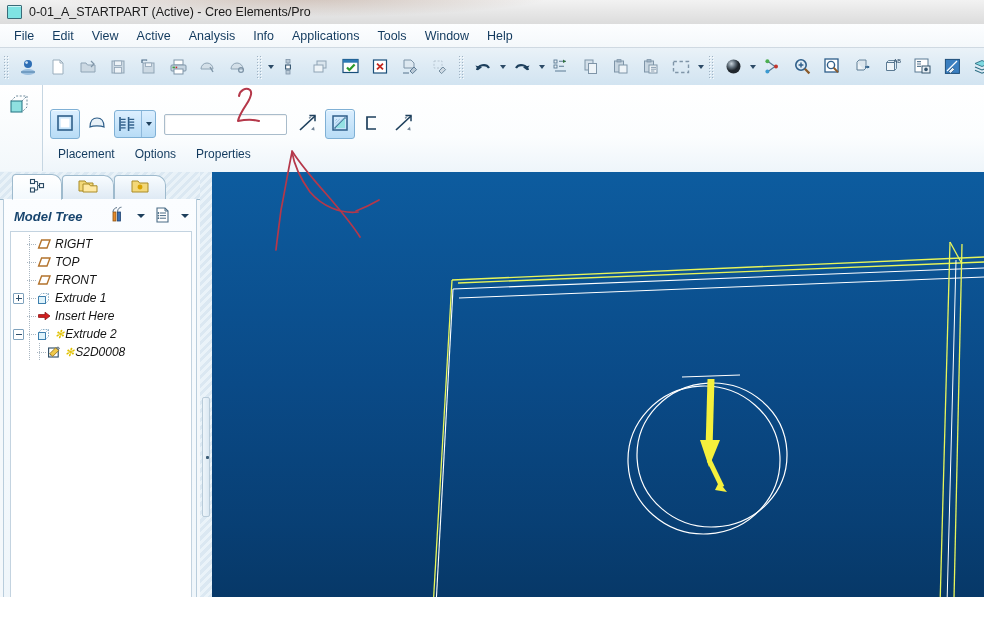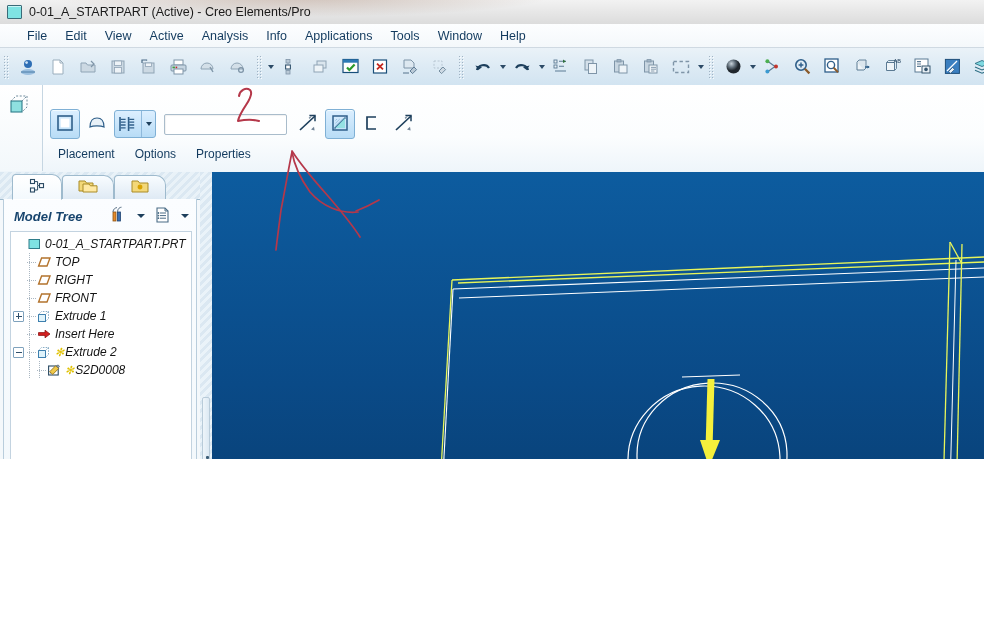--- a/index.html
+++ b/index.html
@@ -2,21 +2,21 @@
 <html><head>
 <meta charset="utf-8">
 <style>
   html,body{margin:0;padding:0;}
   body{
     width:984px;height:643px;overflow:hidden;
     font-family:"Liberation Sans", sans-serif;
     font-size:12px;color:#16385c;
     background:#ffffff;
   }
-  #app{position:relative;width:984px;height:459px;overflow:hidden;}
+  #app{position:relative;width:984px;height:597px;overflow:hidden;}
 
   
   .titlebar{
     position:absolute;left:0;top:0;width:984px;height:24px;
     background:linear-gradient(to bottom,#f2f2f2 0%,#e8e8e8 45%,#dcdcdc 100%);
     border-bottom:1px solid #b9b9b9;
     display:flex;align-items:center;
   }
   .titlebar::after{
     content:"";position:absolute;left:0;top:0;right:0;height:24px;
@@ -31,21 +31,21 @@
   }
   .tb-text{
     font-size:12.5px;color:#1a1a1a;white-space:nowrap;position:relative;z-index:2;
   }
 
   
   .menubar{
     position:absolute;left:0;top:24px;width:984px;height:24px;
     background:linear-gradient(to bottom,#fdfeff 0%,#f4f8fb 100%);
     border-bottom:1px solid #cfd9e2;
-    display:flex;align-items:center;padding-left:18px;box-sizing:border-box;
+    display:flex;align-items:center;padding-left:5px;box-sizing:border-box;
   }
   .menu-item{
     padding:3px 9px;font-size:12.5px;color:#123a5e;white-space:nowrap;cursor:default;
   }
 
   
   .maintoolbar{
     position:absolute;left:0;top:48px;width:984px;height:37px;
     background:linear-gradient(to bottom,#eaf2f8 0%,#dceaf4 55%,#d2e4f1 100%);
     border-bottom:1px solid #b4c7d6;
@@ -703,50 +703,41 @@
             </svg>
           </span>
         </div>
         <div class="hbtn">
           <i style="display:block;width:0;height:0;border-left:4px solid transparent;border-right:4px solid transparent;border-top:4.5px solid #1d3f5c;"></i>
         </div>
       </div>
 
       <div class="treebox">
 
+
         <div class="trow">
           <div class="tspace"></div>
+          <div class="tguide elb"></div>
           <span class="ticon">
-            <svg width="13" height="12" viewBox="0 0 13 12">
-              <rect x="1" y="1.5" width="10.5" height="9" fill="#7fe3e3" stroke="#2f7d8a" stroke-width="1"></rect>
+            <svg width="15" height="12" viewBox="0 0 15 12">
+              <path d="M4.6 2h8.4l-3 8H1.6z" fill="none" stroke="#b3732c" stroke-width="1.4"></path>
             </svg>
           </span>
-          <span class="tlabel">0-01_A_STARTPART.PRT</span>
+          <span class="tlabel">RIGHT</span>
         </div>
 
         <div class="trow">
           <div class="tspace"></div>
           <div class="tguide elb"></div>
           <span class="ticon">
             <svg width="15" height="12" viewBox="0 0 15 12">
               <path d="M4.6 2h8.4l-3 8H1.6z" fill="none" stroke="#b3732c" stroke-width="1.4"></path>
             </svg>
           </span>
           <span class="tlabel">TOP</span>
-        </div>
-
-        <div class="trow">
-          <div class="tspace"></div>
-          <div class="tguide elb"></div>
-          <span class="ticon">
-            <svg width="15" height="12" viewBox="0 0 15 12">
-              <path d="M4.6 2h8.4l-3 8H1.6z" fill="none" stroke="#b3732c" stroke-width="1.4"></path>
-            </svg>
-          </span>
-          <span class="tlabel">RIGHT</span>
         </div>
 
         <div class="trow">
           <div class="tspace"></div>
           <div class="tguide elb"></div>
           <span class="ticon">
             <svg width="15" height="12" viewBox="0 0 15 12">
               <path d="M4.6 2h8.4l-3 8H1.6z" fill="none" stroke="#b3732c" stroke-width="1.4"></path>
             </svg>
           </span>

